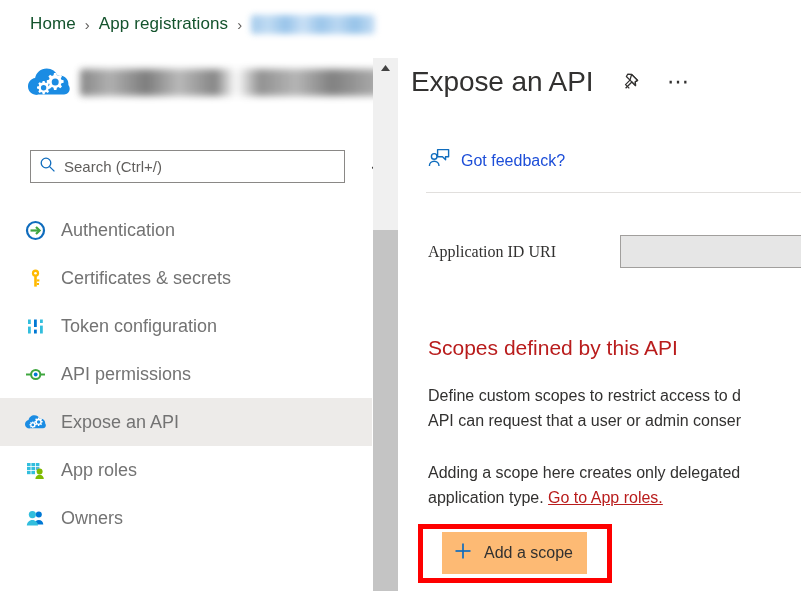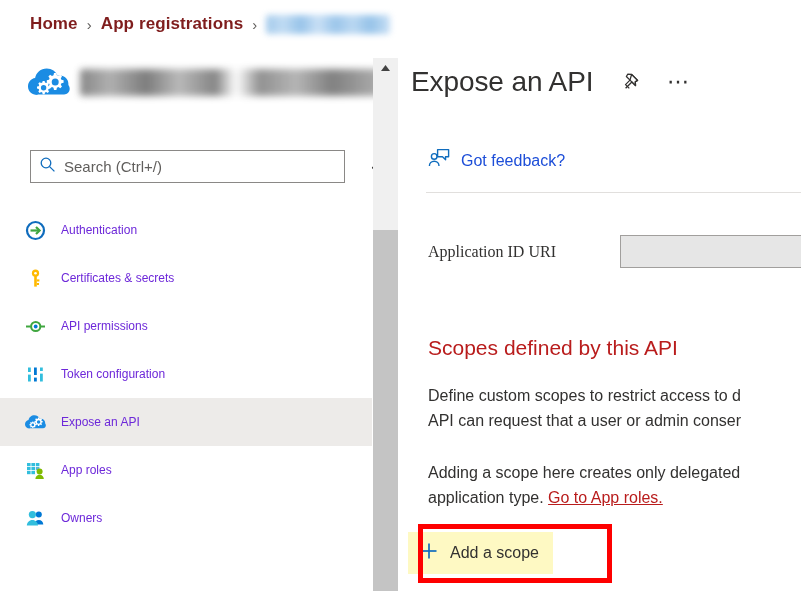--- a/index.html
+++ b/index.html
@@ -11,21 +11,21 @@
     color: #323130;
   }
   #app { position: relative; width: 801px; height: 591px; overflow: hidden; }
 
   
   .breadcrumb {
     position: absolute; left: 30px; top: 14px;
     display: flex; align-items: center;
     font-size: 17px; letter-spacing: .1px;
   }
-  .crumb-link { color: #7f1d1d; cursor: pointer; white-space: nowrap; font-weight: bold; }
+  .crumb-link { color: #14532d; cursor: pointer; white-space: nowrap; }
   .crumb-sep { color: #605e5c; margin: 0 9px; font-size: 15px; }
   .crumb-redacted {
     width: 124px; height: 19px; border-radius: 3px;
     background: linear-gradient(90deg,#9cc6ea 0%, #bcd9f2 14%, #8fbfe8 28%, #c6def5 42%,
                 #93c1e9 56%, #b6d5f1 70%, #8dbee7 84%, #c3dcf4 100%);
     filter: blur(3.2px);
     opacity: .92;
   }
 
   
@@ -90,21 +90,21 @@
     height: 48px; padding-left: 24px;
     cursor: pointer;
   }
   .navitem.selected { background: #edebe9; }
   .navitem .nav-icon {
     width: 22px; height: 22px; flex: 0 0 auto;
     margin-right: 15px;
     display: flex; align-items: center; justify-content: center;
   }
   .navitem .nav-label {
-    font-size: 12px; color: #6d28d9; white-space: nowrap;
+    font-size: 18px; color: #737373; white-space: nowrap;
   }
 
   
   .sb-track {
     position: absolute; left: 373px; top: 58px;
     width: 25px; height: 533px; background: #ffffff;
   }
   .sb-up {
     position: absolute; left: 0; top: 0; width: 25px; height: 19px;
     background: #f0f0f0;
@@ -143,23 +143,23 @@
   .para {
     position: absolute; left: 30px;
     font-size: 16px; line-height: 25px; color: #323130;
     width: 780px; white-space: pre-wrap;
   }
   .para.p1 { top: 243px; }
   .para.p2 { top: 320px; }
   .inline-link { color: #b91c1c; cursor: pointer; text-decoration: underline; }
 
   .add-scope-btn {
-    position: absolute; left: 10px; top: 392px;
+    position: absolute; left: 44px; top: 392px;
     height: 42px; display: flex; align-items: center;
-    padding: 0 14px 0 12px; background: #fef9c3; cursor: pointer;
+    padding: 0 14px 0 12px; background: #fdba74; cursor: pointer;
   }
   .add-scope-btn .plus { margin-right: 12px; flex: 0 0 auto; }
   .add-scope-btn .lbl { font-size: 16px; color: #323130; white-space: nowrap; }
 
   
   .annot-box {
     position: absolute; left: 418px; top: 524px;
     width: 194px; height: 59px;
     border: 5px solid #fe0000; pointer-events: none;
   }
@@ -242,41 +242,41 @@
             <rect x="11.8" y="11.4" width="2.6" height="2.1" fill="#ffb900"></rect>
             <rect x="11.8" y="15" width="2.2" height="2" fill="#ffb900"></rect>
           </svg>
         </span>
         <span class="nav-label">Certificates &amp; secrets</span>
       </div>
 
       <div class="navitem">
         <span class="nav-icon">
           <svg width="21" height="21" viewBox="0 0 21 21">
-            <line x1="1" y1="10.5" x2="6" y2="10.5" stroke="#3fa63f" stroke-width="2"></line>
-            <line x1="15.5" y1="10.5" x2="20" y2="10.5" stroke="#3fa63f" stroke-width="2"></line>
-            <circle cx="10.7" cy="10.5" r="4.6" fill="none" stroke="#3fa63f" stroke-width="2"></circle>
-            <circle cx="10.7" cy="10.5" r="1.9" fill="#0078d4"></circle>
-          </svg>
-        </span>
-        <span class="nav-label">API permissions</span>
-      </div>
-
-      <div class="navitem">
-        <span class="nav-icon">
-          <svg width="21" height="21" viewBox="0 0 21 21">
             <rect x="3" y="3.5" width="2.8" height="14" fill="#32bedd"></rect>
             <rect x="9" y="3.5" width="2.8" height="14" fill="#0078d4"></rect>
             <rect x="15" y="3.5" width="2.8" height="14" fill="#32bedd"></rect>
             <rect x="2.4" y="8" width="4" height="2.6" fill="#ffffff"></rect>
             <rect x="8.4" y="11" width="4" height="2.6" fill="#ffffff"></rect>
             <rect x="14.4" y="7" width="4" height="2.6" fill="#ffffff"></rect>
           </svg>
         </span>
         <span class="nav-label">Token configuration</span>
+      </div>
+
+      <div class="navitem">
+        <span class="nav-icon">
+          <svg width="21" height="21" viewBox="0 0 21 21">
+            <line x1="1" y1="10.5" x2="6" y2="10.5" stroke="#3fa63f" stroke-width="2"></line>
+            <line x1="15.5" y1="10.5" x2="20" y2="10.5" stroke="#3fa63f" stroke-width="2"></line>
+            <circle cx="10.7" cy="10.5" r="4.6" fill="none" stroke="#3fa63f" stroke-width="2"></circle>
+            <circle cx="10.7" cy="10.5" r="1.9" fill="#0078d4"></circle>
+          </svg>
+        </span>
+        <span class="nav-label">API permissions</span>
       </div>
 
       <div class="navitem selected">
         <span class="nav-icon">
           <svg width="22" height="20" viewBox="0 0 44 40">
             <path d="M11.5 33C5.7 33 2 29.3 2 24.5c0-4.3 3.1-7.8 7.1-8.4C10 10.6 14.8 6.4 20.7 6.4c5.1 0 9.4 3.1 11.1 7.5.7-.2 1.5-.3 2.3-.3 4.6 0 8.3 3.7 8.3 8.3 0 .4 0 .8-.1 1.2 .9 1 1.4 2.3 1.4 3.7 0 3.1-2.5 5.6-5.6 5.6H11.5z" fill="#1b8ce3"></path>
             <g fill="#ffffff">
               <path d="M27.5 13.3l.5-2.2h2.4l.5 2.2 1.5.6 1.9-1.2 1.7 1.7-1.2 1.9.6 1.5 2.2.5v2.4l-2.2.5-.6 1.5 1.2 1.9-1.7 1.7-1.9-1.2-1.5.6-.5 2.2h-2.4l-.5-2.2-1.5-.6-1.9 1.2-1.7-1.7 1.2-1.9-.6-1.5-2.2-.5v-2.4l2.2-.5.6-1.5-1.2-1.9 1.7-1.7 1.9 1.2z"></path>
               <circle cx="29.2" cy="20" r="3.5" fill="#1b8ce3"></circle>
               <path d="M16.3 20.6l.4-1.7h1.9l.4 1.7 1.2.5 1.5-.9 1.3 1.3-.9 1.5.5 1.2 1.7.4v1.9l-1.7.4-.5 1.2.9 1.5-1.3 1.3-1.5-.9-1.2.5-.4 1.7h-1.9l-.4-1.7-1.2-.5-1.5.9-1.3-1.3.9-1.5-.5-1.2-1.7-.4v-1.9l1.7-.4.5-1.2-.9-1.5 1.3-1.3 1.5.9z"></path>

